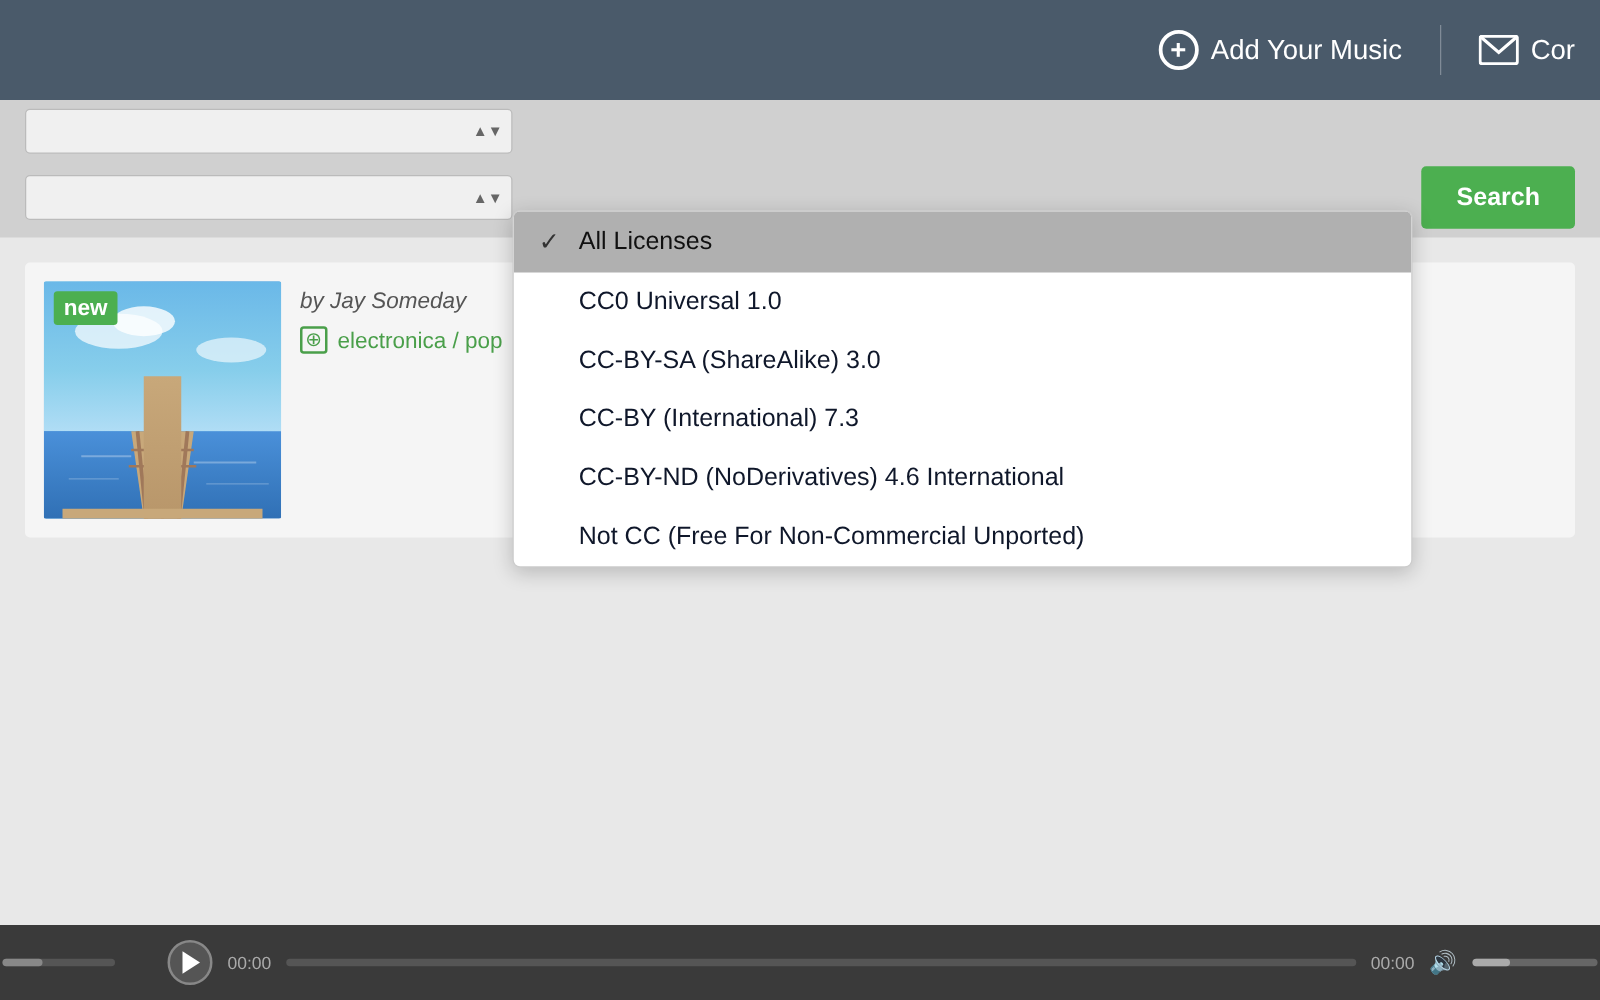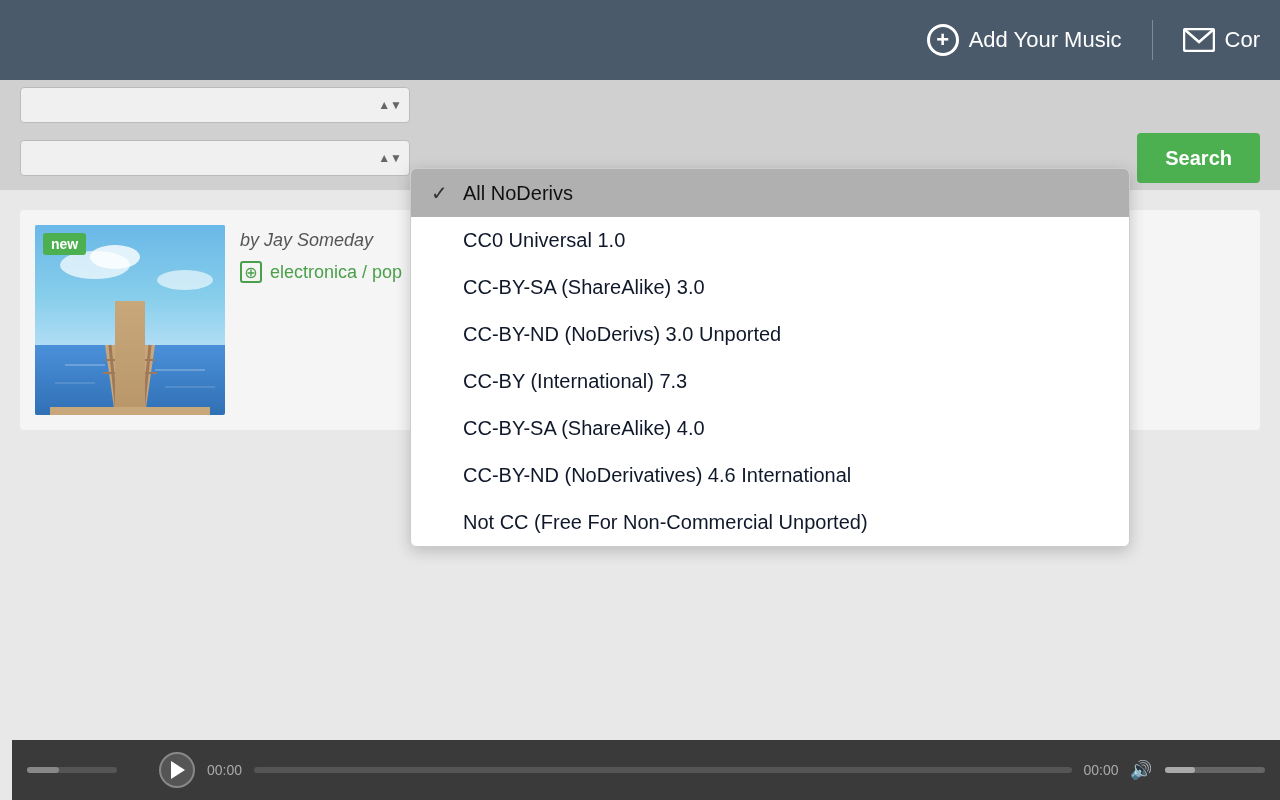--- a/index.html
+++ b/index.html
@@ -220,21 +220,21 @@
       height: 8px;
       background: #c8a87a;
     }
 
     .new-badge {
       position: absolute;
       top: 8px;
       left: 8px;
       background: #4caf50;
       color: white;
-      font-size: 14px;
+      font-size: 18px;
       font-weight: bold;
       padding: 3px 8px;
       border-radius: 3px;
       z-index: 2;
     }
 
     .track-info {
       flex: 1;
       padding-top: 5px;
     }
@@ -264,27 +264,27 @@
       align-items: center;
       justify-content: center;
       font-size: 16px;
       color: #4a9f4a;
     }
 
     
     .player-bar {
       position: absolute;
       bottom: 0;
-      left: 12px;
+      left: 0;
       right: 0;
       height: 60px;
       background: #3a3a3a;
       display: flex;
       align-items: center;
-      padding: 0 15px;
+      padding: 0 2px;
       gap: 12px;
     }
 
     .volume-slider {
       width: 100px;
       height: 6px;
       background: #666;
       border-radius: 3px;
       position: relative;
     }
@@ -398,41 +398,33 @@
       <span class="select-arrow">▲▼</span>
     </div>
     <button class="search-btn">Search</button>
   </div>
 </div>
 
 <div class="dropdown-overlay">
 
 <div class="dropdown-item selected">
       <span class="check">✓</span>
-      <span>All NoDerivs</span>
+      <span>All Licenses</span>
     </div>
     <div class="dropdown-item">
       <span class="check"></span>
       <span>CC0 Universal 1.0</span>
     </div>
     <div class="dropdown-item">
       <span class="check"></span>
       <span>CC-BY-SA (ShareAlike) 3.0</span>
     </div>
     <div class="dropdown-item">
       <span class="check"></span>
-      <span>CC-BY-ND (NoDerivs) 3.0 Unported</span>
-    </div>
-    <div class="dropdown-item">
-      <span class="check"></span>
       <span>CC-BY (International) 7.3</span>
-    </div>
-    <div class="dropdown-item">
-      <span class="check"></span>
-      <span>CC-BY-SA (ShareAlike) 4.0</span>
     </div>
     <div class="dropdown-item">
       <span class="check"></span>
       <span>CC-BY-ND (NoDerivatives) 4.6 International</span>
     </div>
     <div class="dropdown-item">
       <span class="check"></span>
       <span>Not CC (Free For Non-Commercial Unported)</span>
     </div>
   </div>

